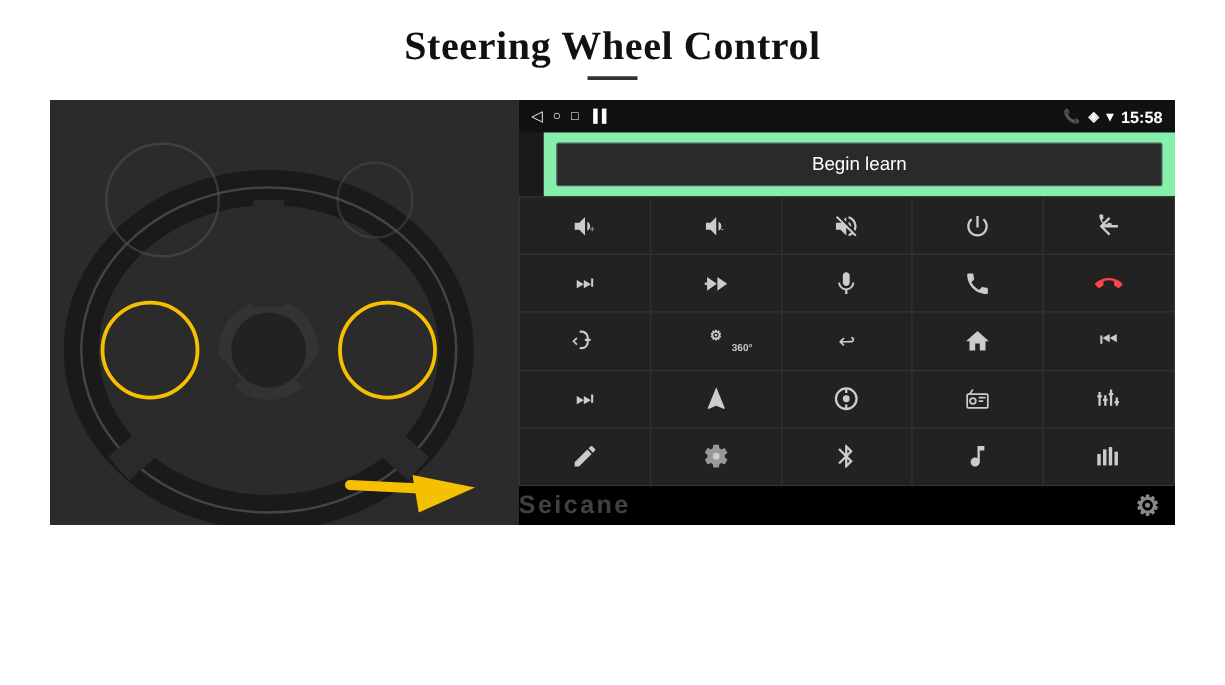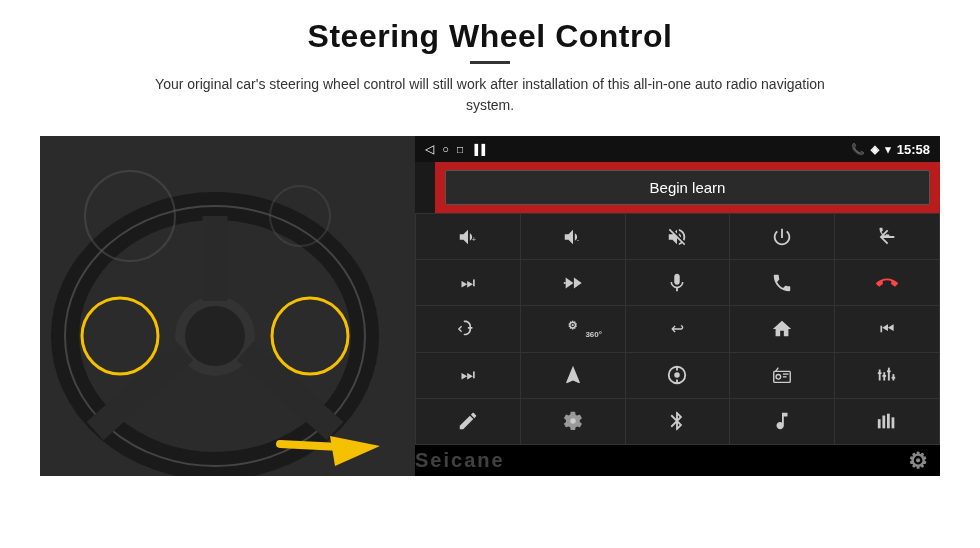--- a/index.html
+++ b/index.html
@@ -16,20 +16,21 @@
       height: 548px;
       display: flex;
       flex-direction: column;
       align-items: center;
       padding: 18px 40px 10px;
     }
 
     .title-section {
       text-align: center;
       margin-bottom: 6px;
+      font-family: Liberation Serif, serif;
     }
 
     .main-title {
       font-size: 32px;
       font-weight: 900;
       color: #111;
       letter-spacing: 0.5px;
     }
 
     .title-divider {
@@ -104,21 +105,21 @@
       display: flex;
       gap: 6px;
       align-items: center;
       font-size: 12px;
       font-weight: bold;
     }
 
     
     .begin-learn-row {
       padding: 8px 10px;
-      background: #b91c1c;
+      background: #86efac;
       margin-left: 20px;
     }
 
     .begin-learn-btn {
       width: 100%;
       background: #2a2a2a;
       border: 1px solid #555;
       color: #fff;
       font-size: 15px;
       padding: 8px;
@@ -184,21 +185,20 @@
     }
   </style>
 </head>
 <body>
 
 <div class="page-wrapper">
 
   <div class="title-section">
     <h1 class="main-title">Steering Wheel Control</h1>
     <div class="title-divider"></div>
-    <p class="subtitle">Your original car's steering wheel control will still work after installation of this all-in-one auto radio navigation system.</p>
   </div>
 
   <div class="content-row">
 
     <div class="steering-img">
       <div class="wheel-bg"></div>
       <svg width="375" height="340" style="position:absolute;top:0;left:0;" viewBox="0 0 375 340">
 
         <rect width="375" height="340" fill="#2b2b2b"></rect>
 

